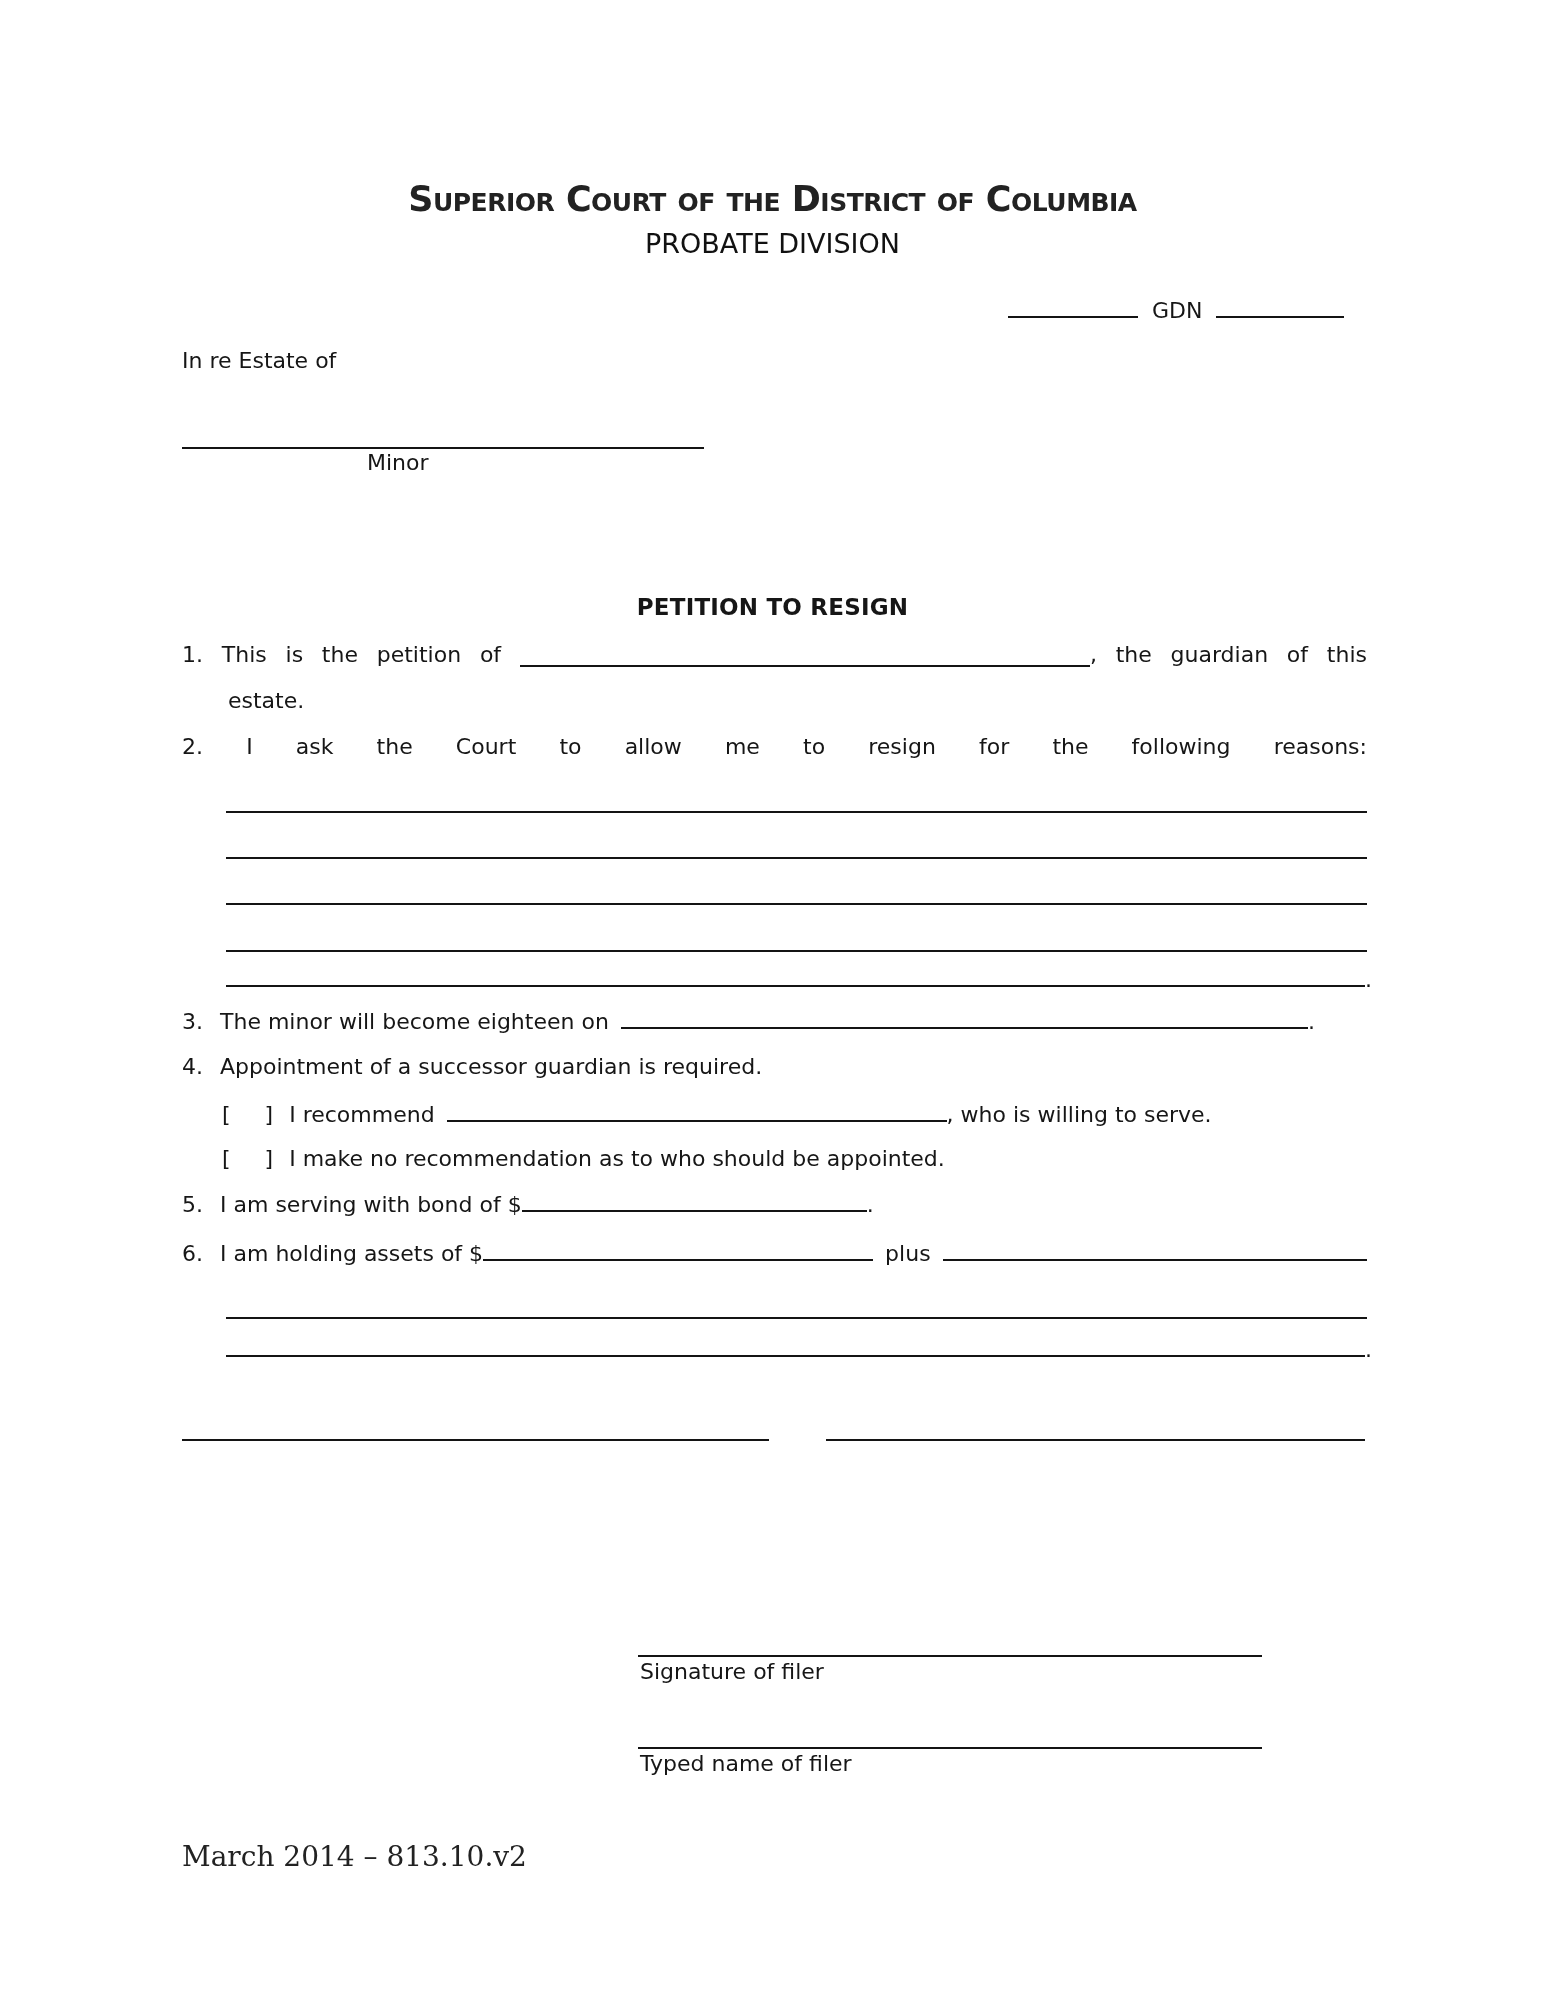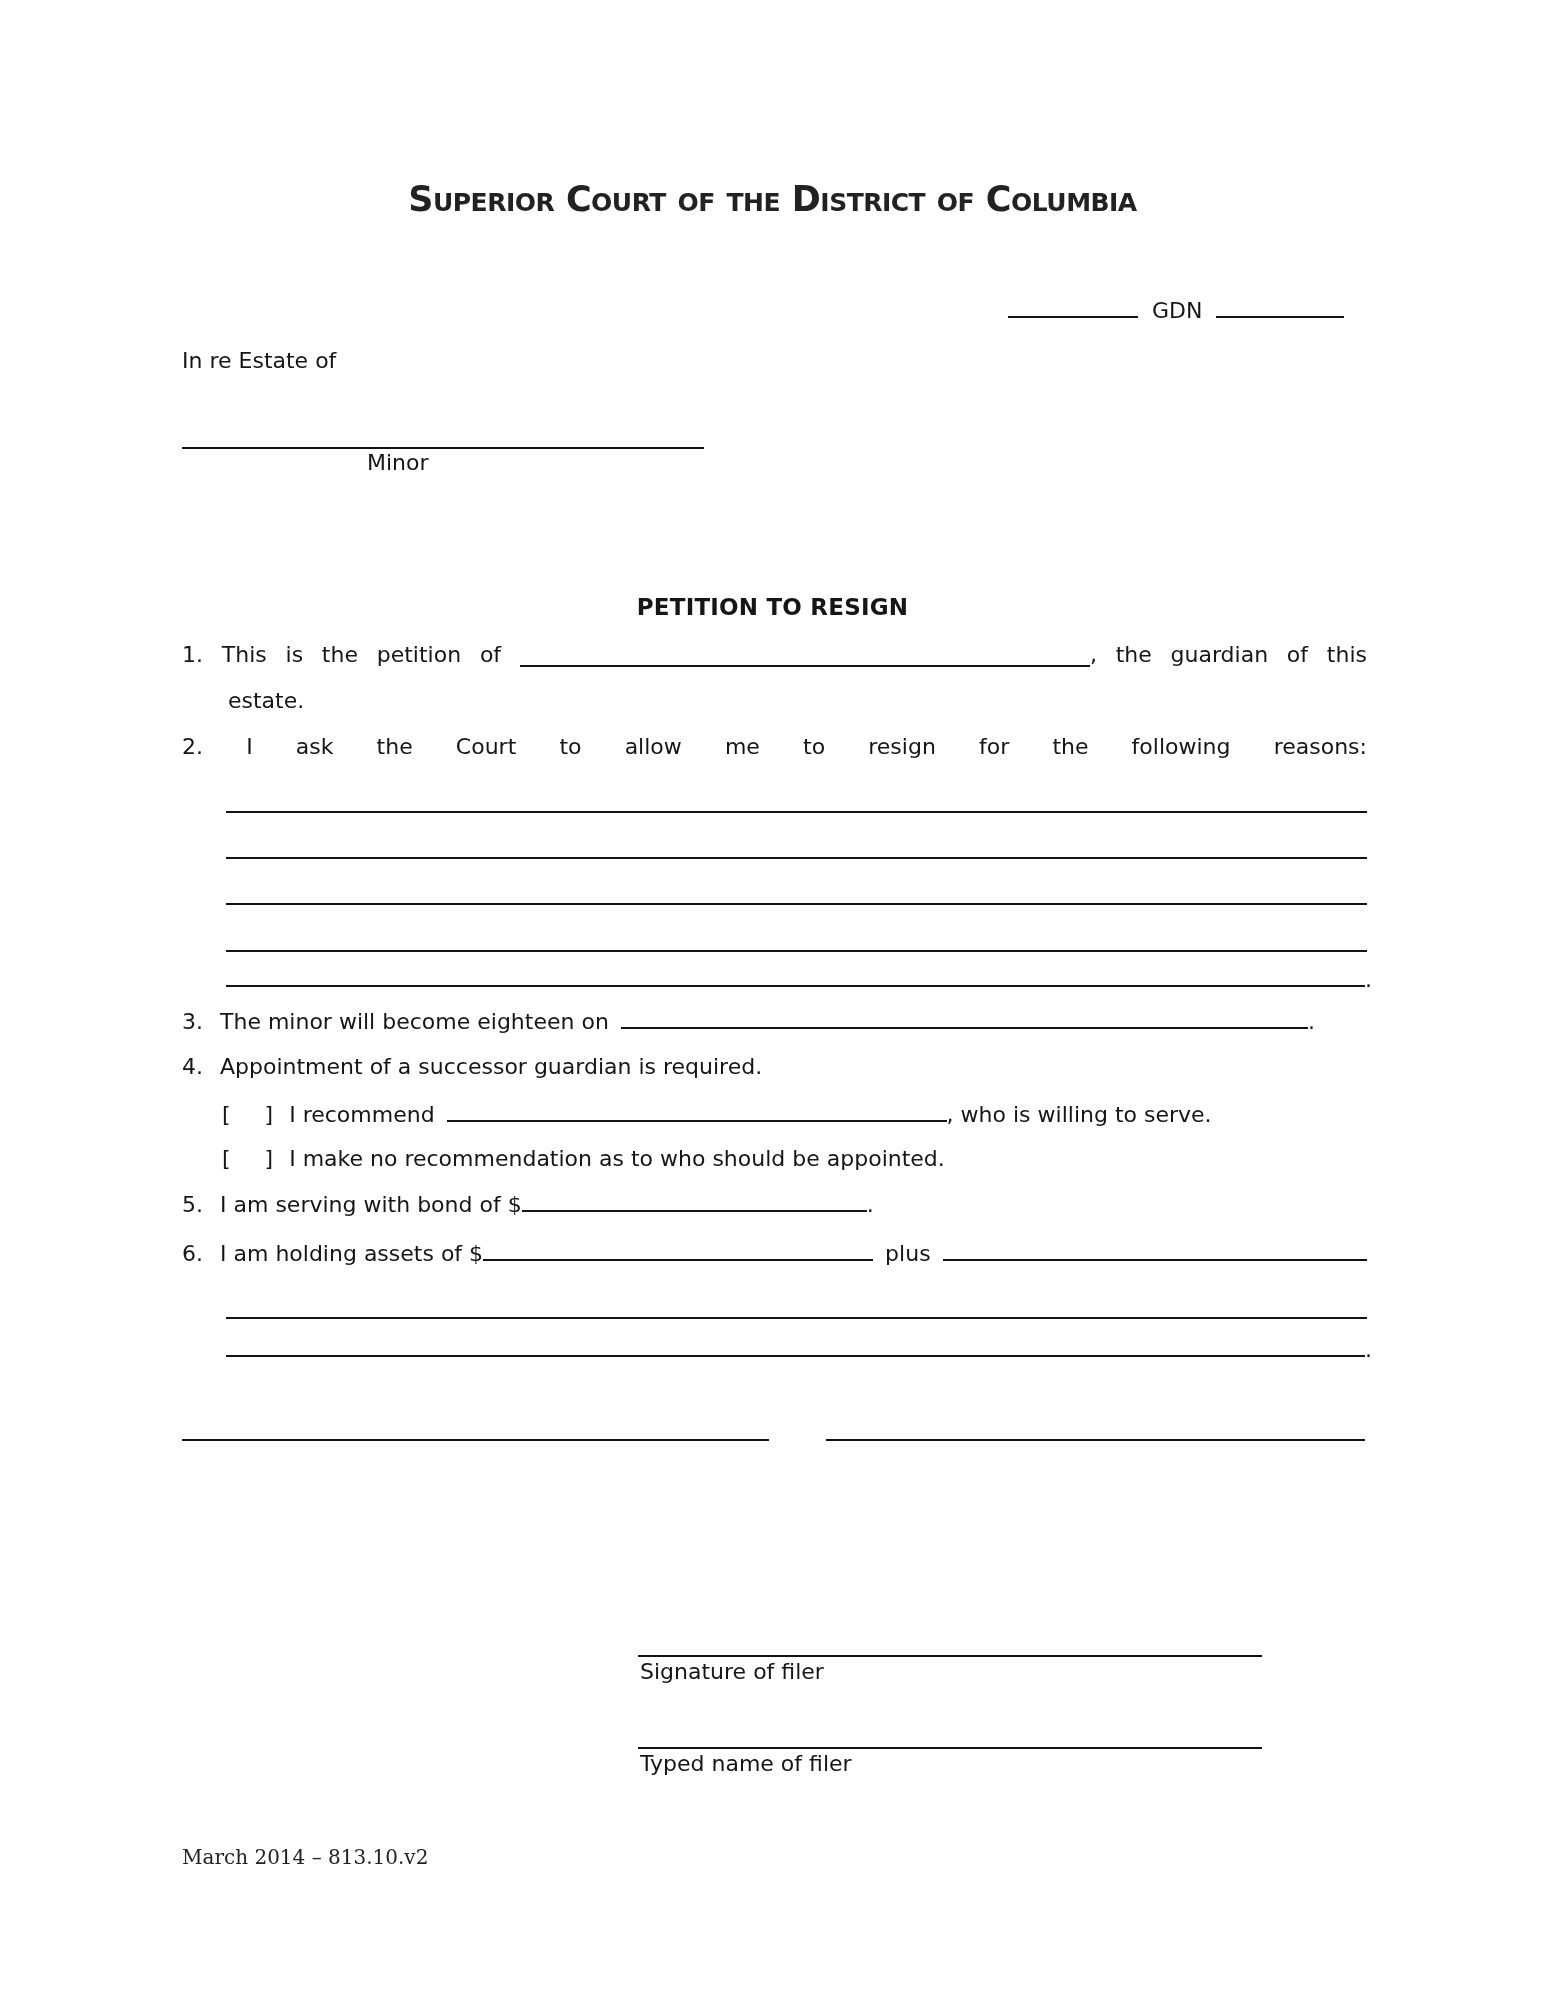--- a/index.html
+++ b/index.html
@@ -26,35 +26,36 @@
   .blank{
     display:inline-block;height:0;
     border-bottom:2px solid #141414;
     margin-bottom:-5px;
   }
   .grow{flex:1 1 auto;}
   .hr{height:28px;border-bottom:2px solid #141414;}
   .just{text-align:justify;text-align-last:justify;}
   .box{white-space:pre;word-spacing:10px;margin-right:16px;}
   .conj{margin:0 12px;}
-  .footer{font-family:"DejaVu Serif", serif;font-size:20px;line-height:26px;color:#222;}
+  .footer{font-family:"DejaVu Serif", serif;font-size:28px;line-height:26px;color:#222;}
   .w570{width:570px;}
   .w500{width:500px;}
   .w345{width:345px;}
   .w390{width:390px;}
   .w130{width:130px;}
   .w128{width:128px;}
   .gap14{margin:0 14px;}
 </style>
 </head>
 <body>
 
 <div class="page">
 
   <div class="abs court-title center" style="top:178px;left:180px;width:1185px;">Superior Court of the District of Columbia</div>
+  <div class="abs division center" style="top:228px;left:180px;width:1185px;">PROBATE DIVISION</div>
 
   <div class="abs t row nowrap" style="top:297px;left:1008px;">
     <span class="blank w130"></span>
     <span class="gap14">GDN</span>
     <span class="blank w128"></span>
   </div>
 
   <div class="abs t nowrap" style="top:347px;left:182px;">In re Estate of</div>
   <div class="abs hr" style="top:419px;left:182px;width:522px;"></div>
   <div class="abs t nowrap" style="top:449px;left:367px;">Minor</div>

